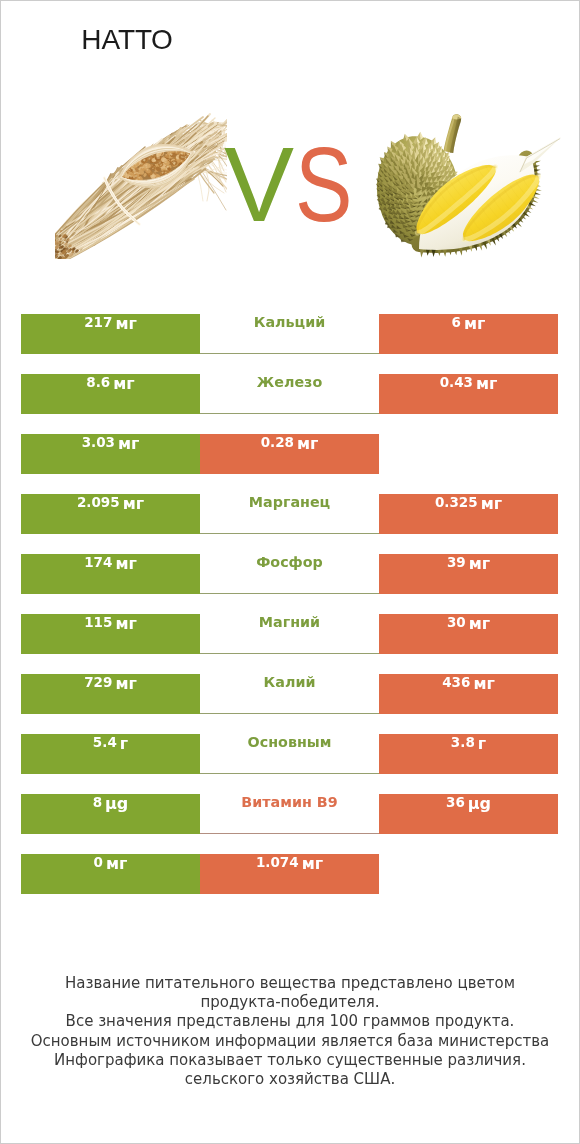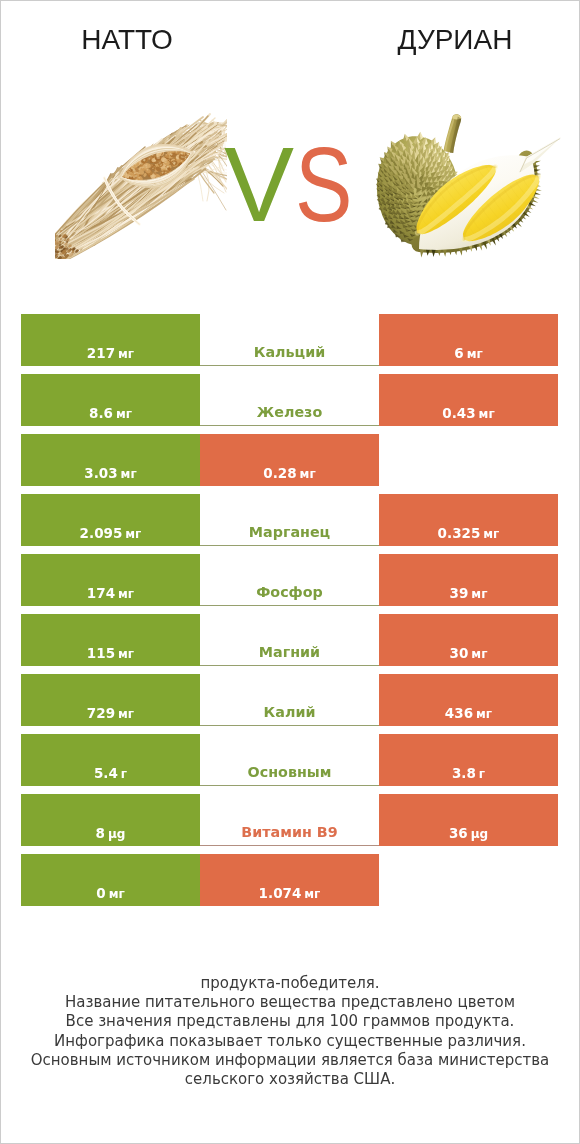--- a/index.html
+++ b/index.html
@@ -14,40 +14,39 @@
   .hero svg{display:block;}
   .img-left{position:absolute;left:54px;top:8px;}
   .img-right{position:absolute;left:370px;top:4px;}
 
   .vs{position:absolute;left:223px;top:131px;font-size:105px;line-height:1;font-weight:400;letter-spacing:-2px;font-family:"Liberation Sans",sans-serif;text-align:center;}
   .vs .v{color:#78a22f;}
   .vs .s{color:#e0694a;display:inline-block;transform:scaleX(0.82);transform-origin:left center;margin-left:3px;}
 
   .table{position:absolute;left:20px;top:313px;width:537px;}
   .row{display:flex;height:60px;align-items:flex-start;}
-  .cell{box-sizing:border-box;display:flex;align-items:flex-end;justify-content:center;height:52px;width:179px;padding-bottom:5px;}
+  .cell{box-sizing:border-box;display:flex;align-items:flex-start;justify-content:center;height:40px;width:179px;padding-bottom:5px;}
   .cell.left{background:#82a630;color:#ffffff;}
   .cell.right{background:#e06c47;color:#ffffff;}
   .cell.mid{background:#ffffff;border-bottom:1px solid #96a06e;}
   .row.orange .cell.mid{border-bottom-color:#b38f81;}
   .val{font-family:"DejaVu Sans",sans-serif;font-size:13.5px;font-weight:700;letter-spacing:0;}
-  .unit{font-family:"DejaVu Sans",sans-serif;font-size:12px;font-weight:700;margin-left:3px;letter-spacing:0;}
+  .unit{font-family:"DejaVu Sans",sans-serif;font-size:16px;font-weight:700;margin-left:3px;letter-spacing:0;}
   .lbl{font-family:"DejaVu Sans",sans-serif;font-size:14.3px;font-weight:700;color:#7d9e3e;letter-spacing:0;}
   .row.orange .lbl{color:#dd6f4d;}
 
   .footer{position:absolute;left:0;top:973px;width:578px;text-align:center;color:#3a3a3a;font-family:"DejaVu Sans",sans-serif;font-size:15px;line-height:19.2px;font-weight:400;}
   .footer div{white-space:nowrap;}
 </style>
 </head>
 <body>
 
 <div class="page">
 
   <div class="title left">НАТТО</div>
-  <div class="title right">ДУРИАН</div>
 
   <div class="hero">
     <div class="img-left">
       <svg width="172" height="150" viewBox="0 0 172 150" xmlns="http://www.w3.org/2000/svg" aria-hidden="true">
           <g>
 <path d="M152 34 Q168 44 177 38" stroke="#dcc69c" stroke-width="1.0" fill="none" stroke-linecap="round" opacity="0.78"></path>
 <path d="M133 68 Q148 35 174 9" stroke="#d0b88c" stroke-width="1.4" fill="none" stroke-linecap="round" opacity="0.96"></path>
 <path d="M127 62 Q148 54 173 46" stroke="#d0b88c" stroke-width="0.7" fill="none" stroke-linecap="round" opacity="0.82"></path>
 <path d="M134 52 Q161 32 171 14" stroke="#f7ecd8" stroke-width="1.1" fill="none" stroke-linecap="round" opacity="0.92"></path>
 <path d="M167 40 Q159 52 171 73" stroke="#f0e2c6" stroke-width="1.1" fill="none" stroke-linecap="round" opacity="0.85"></path>
@@ -1718,21 +1717,21 @@
           <span class="unit">мг</span>
         </div>
         <div class="cell right">
           <span class="val">1.074</span>
           <span class="unit">мг</span>
         </div>
       </div>
     </div>
 
   <div class="footer">
+      <div>Название питательного вещества представлено цветом</div>
       <div>продукта-победителя.</div>
-      <div>Название питательного вещества представлено цветом</div>
       <div>Все значения представлены для 100 граммов продукта.</div>
+      <div>Основным источником информации является база министерства</div>
       <div>Инфографика показывает только существенные различия.</div>
-      <div>Основным источником информации является база министерства</div>
       <div>сельского хозяйства США.</div>
     </div>
 
 </div>
 
 </body></html>

